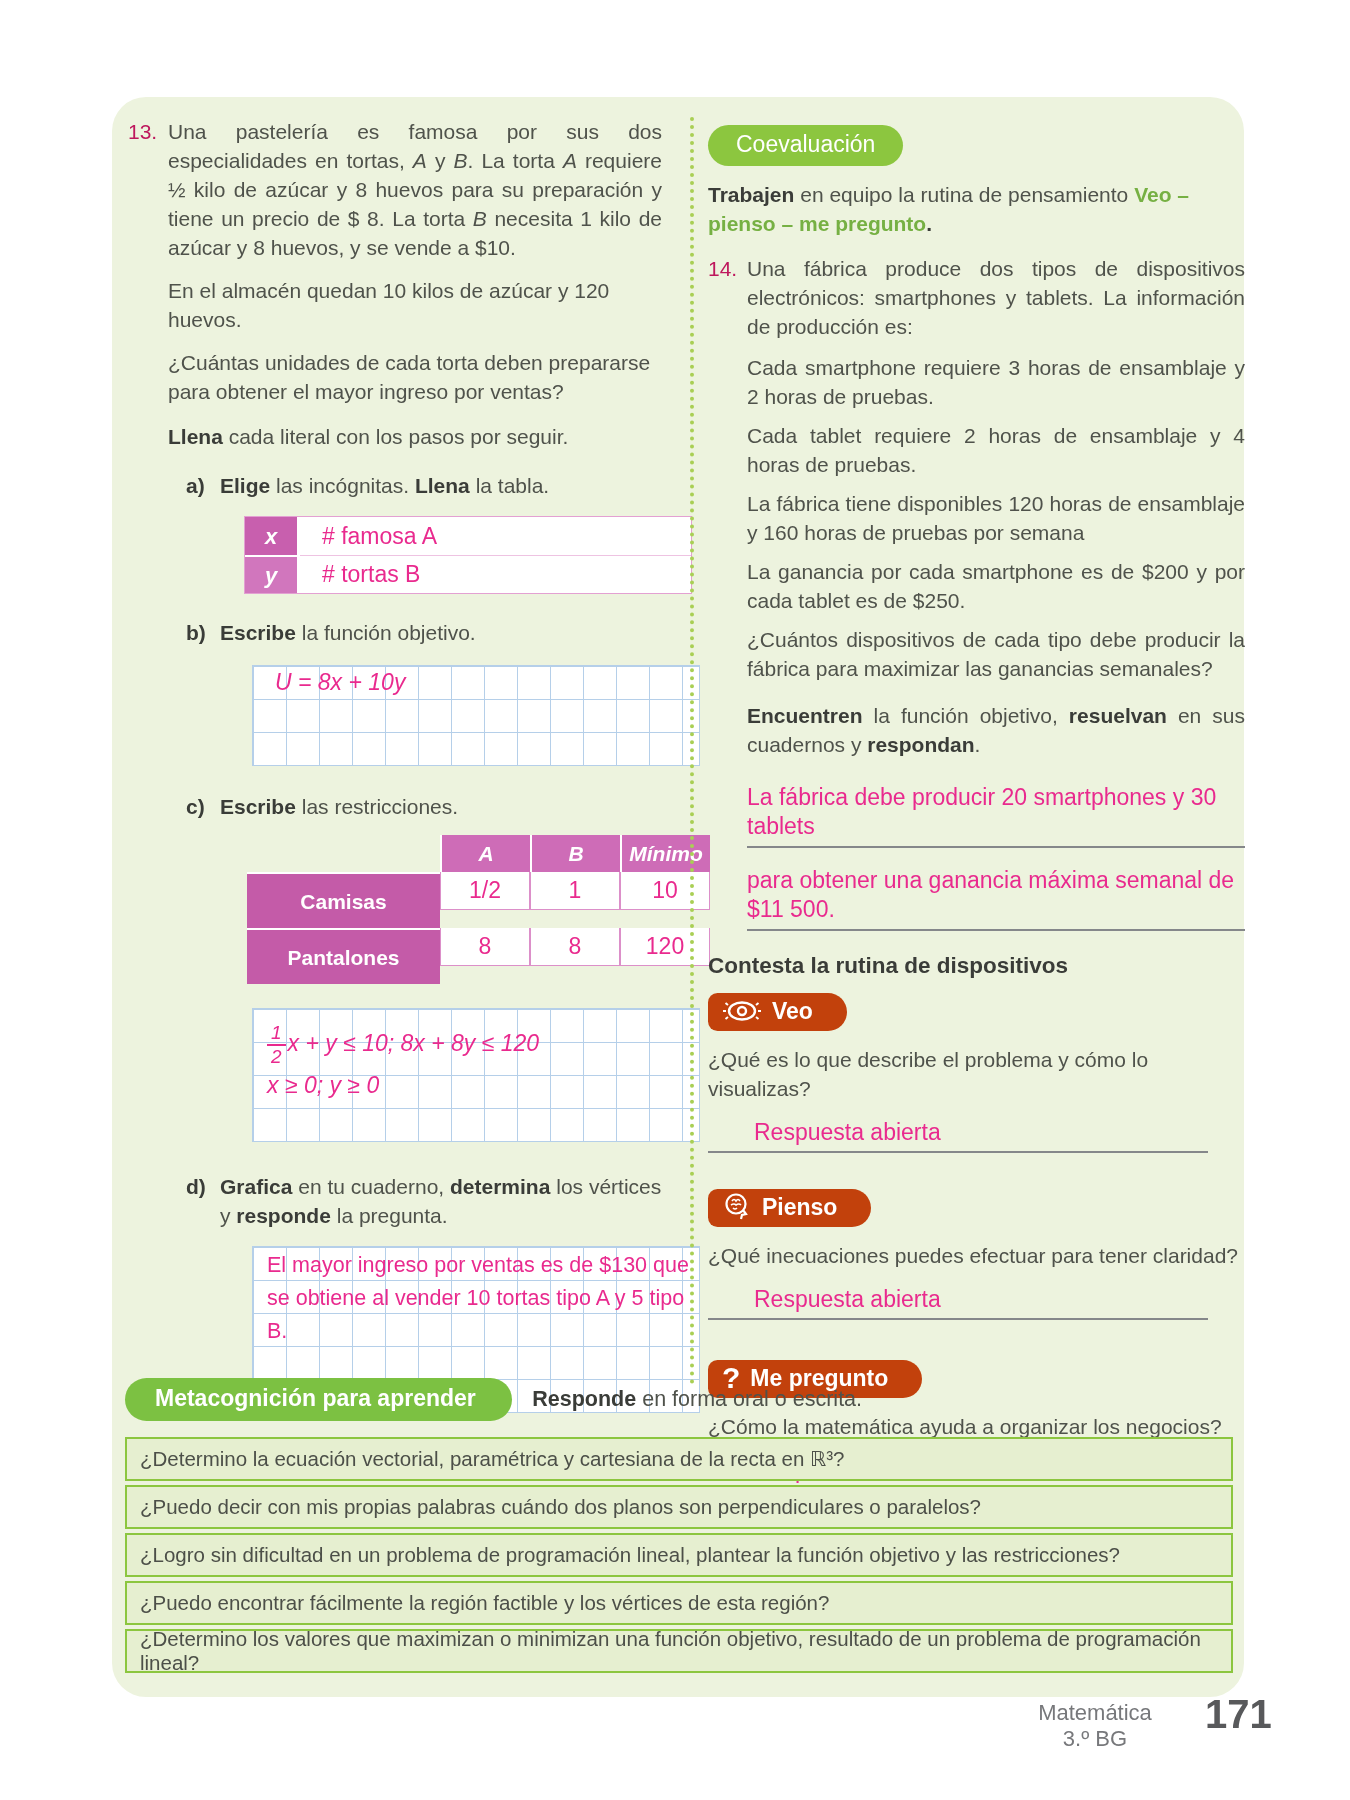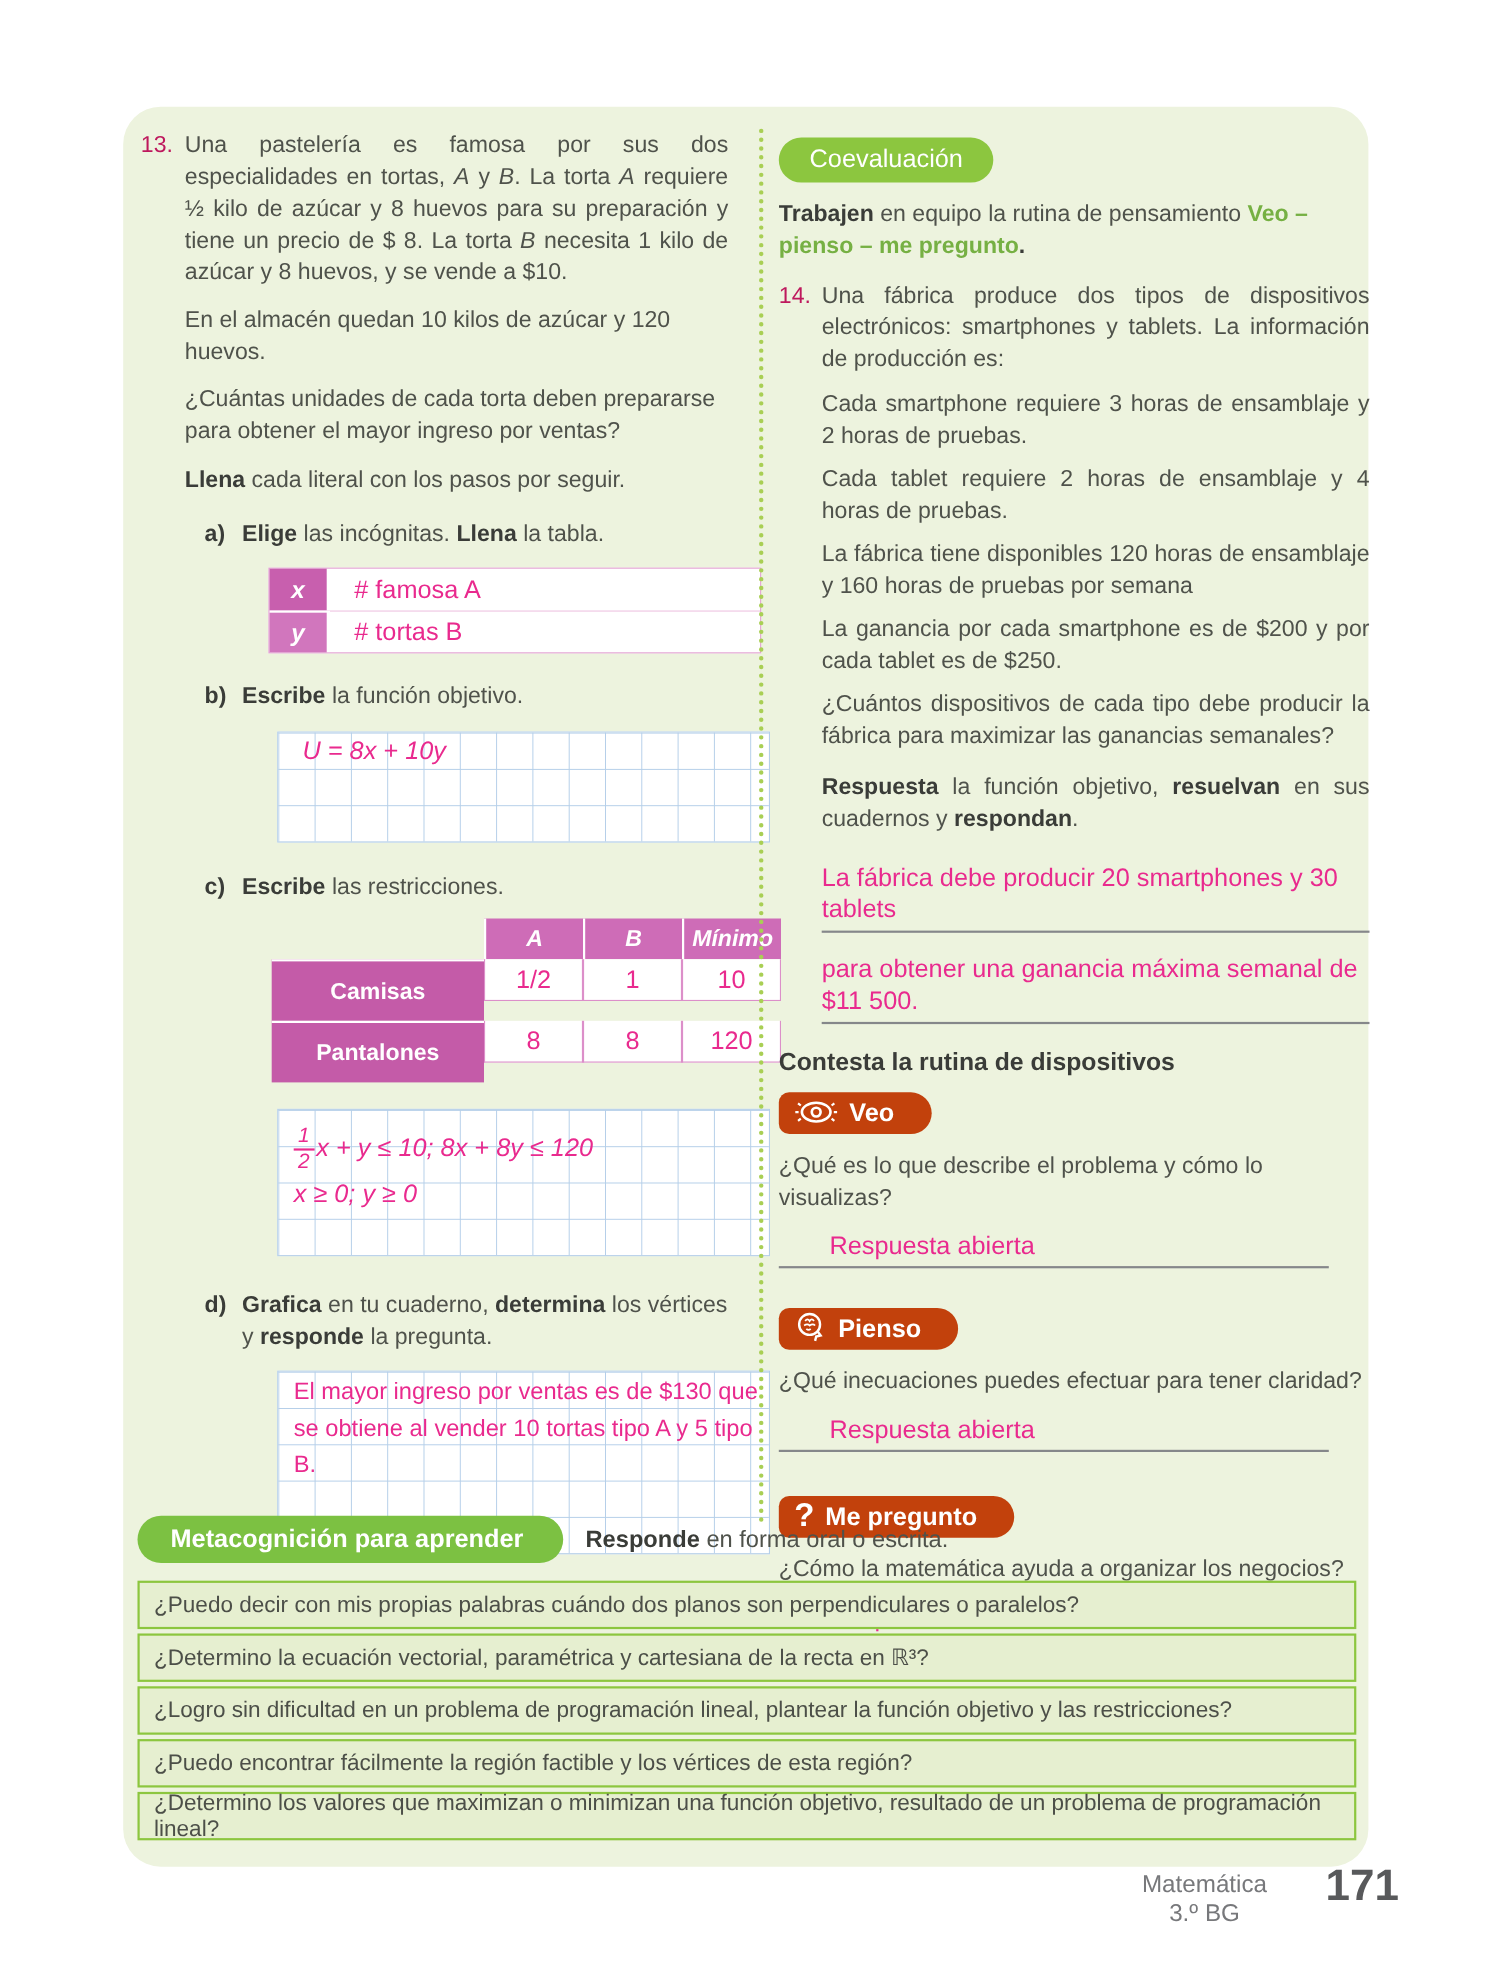--- a/index.html
+++ b/index.html
@@ -187,21 +187,21 @@
 
     <div class="nitem" style="padding-left:39px">
       <span class="num">14.</span>
       <div class="bodytxt">
         <p class="para just" style="margin-bottom:12px">Una fábrica produce dos tipos de dispositivos electrónicos: smartphones y tablets. La información de producción es:</p>
         <p class="para just rc-sub">Cada smartphone requiere 3 horas de ensamblaje y 2 horas de pruebas.</p>
         <p class="para just rc-sub">Cada tablet requiere 2 horas de ensamblaje y 4 horas de pruebas.</p>
         <p class="para just rc-sub">La fábrica tiene disponibles 120 horas de ensamblaje y 160 horas de pruebas por semana</p>
         <p class="para just rc-sub">La ganancia por cada smartphone es de $200 y por cada tablet es de $250.</p>
         <p class="para just rc-sub" style="margin-bottom:18px">¿Cuántos dispositivos de cada tipo debe producir la fábrica para maximizar las ganancias semanales?</p>
-        <p class="para just" style="margin-bottom:24px"><span class="b">Respuesta</span><span> la función objetivo, </span><span class="b">resuelvan</span><span> en sus cuadernos y </span><span class="b">respondan</span><span>.</span></p>
+        <p class="para just" style="margin-bottom:24px"><span class="b">Encuentren</span><span> la función objetivo, </span><span class="b">resuelvan</span><span> en sus cuadernos y </span><span class="b">respondan</span><span>.</span></p>
         <div class="ansline" style="margin-bottom:18px">La fábrica debe producir 20 smartphones y 30 tablets</div>
         <div class="ansline">para obtener una ganancia máxima semanal de $11 500.</div>
       </div>
     </div>
 
     <div class="contesta">Contesta la rutina de dispositivos</div>
 
     
     <div class="rbadge">
       <span>
@@ -236,22 +236,22 @@
       <span>Me pregunto</span>
     </div>
     <div class="bodytxt question">¿Cómo la matemática ayuda a organizar los negocios?</div>
     <div class="resp">Respuesta abierta</div>
   </div>
 
   <div class="metacog">
     <span class="mpill">Metacognición para aprender</span>
     <span class="m-intro bodytxt"><span class="b">Responde</span><span> en forma oral o escrita.</span></span>
     <div class="mrows">
+      <div class="mrow">¿Determino la ecuación vectorial, paramétrica y cartesiana de la recta en ℝ³?</div>
       <div class="mrow">¿Puedo decir con mis propias palabras cuándo dos planos son perpendiculares o paralelos?</div>
-      <div class="mrow">¿Determino la ecuación vectorial, paramétrica y cartesiana de la recta en ℝ³?</div>
       <div class="mrow">¿Logro sin dificultad en un problema de programación lineal, plantear la función objetivo y las restricciones?</div>
       <div class="mrow">¿Puedo encontrar fácilmente la región factible y los vértices de esta región?</div>
       <div class="mrow">¿Determino los valores que maximizan o minimizan una función objetivo, resultado de un problema de programación lineal?</div>
     </div>
   </div>
 </div>
 
 <div class="footer-label">
   <div>Matemática</div>
   <div>3.º BG</div>

